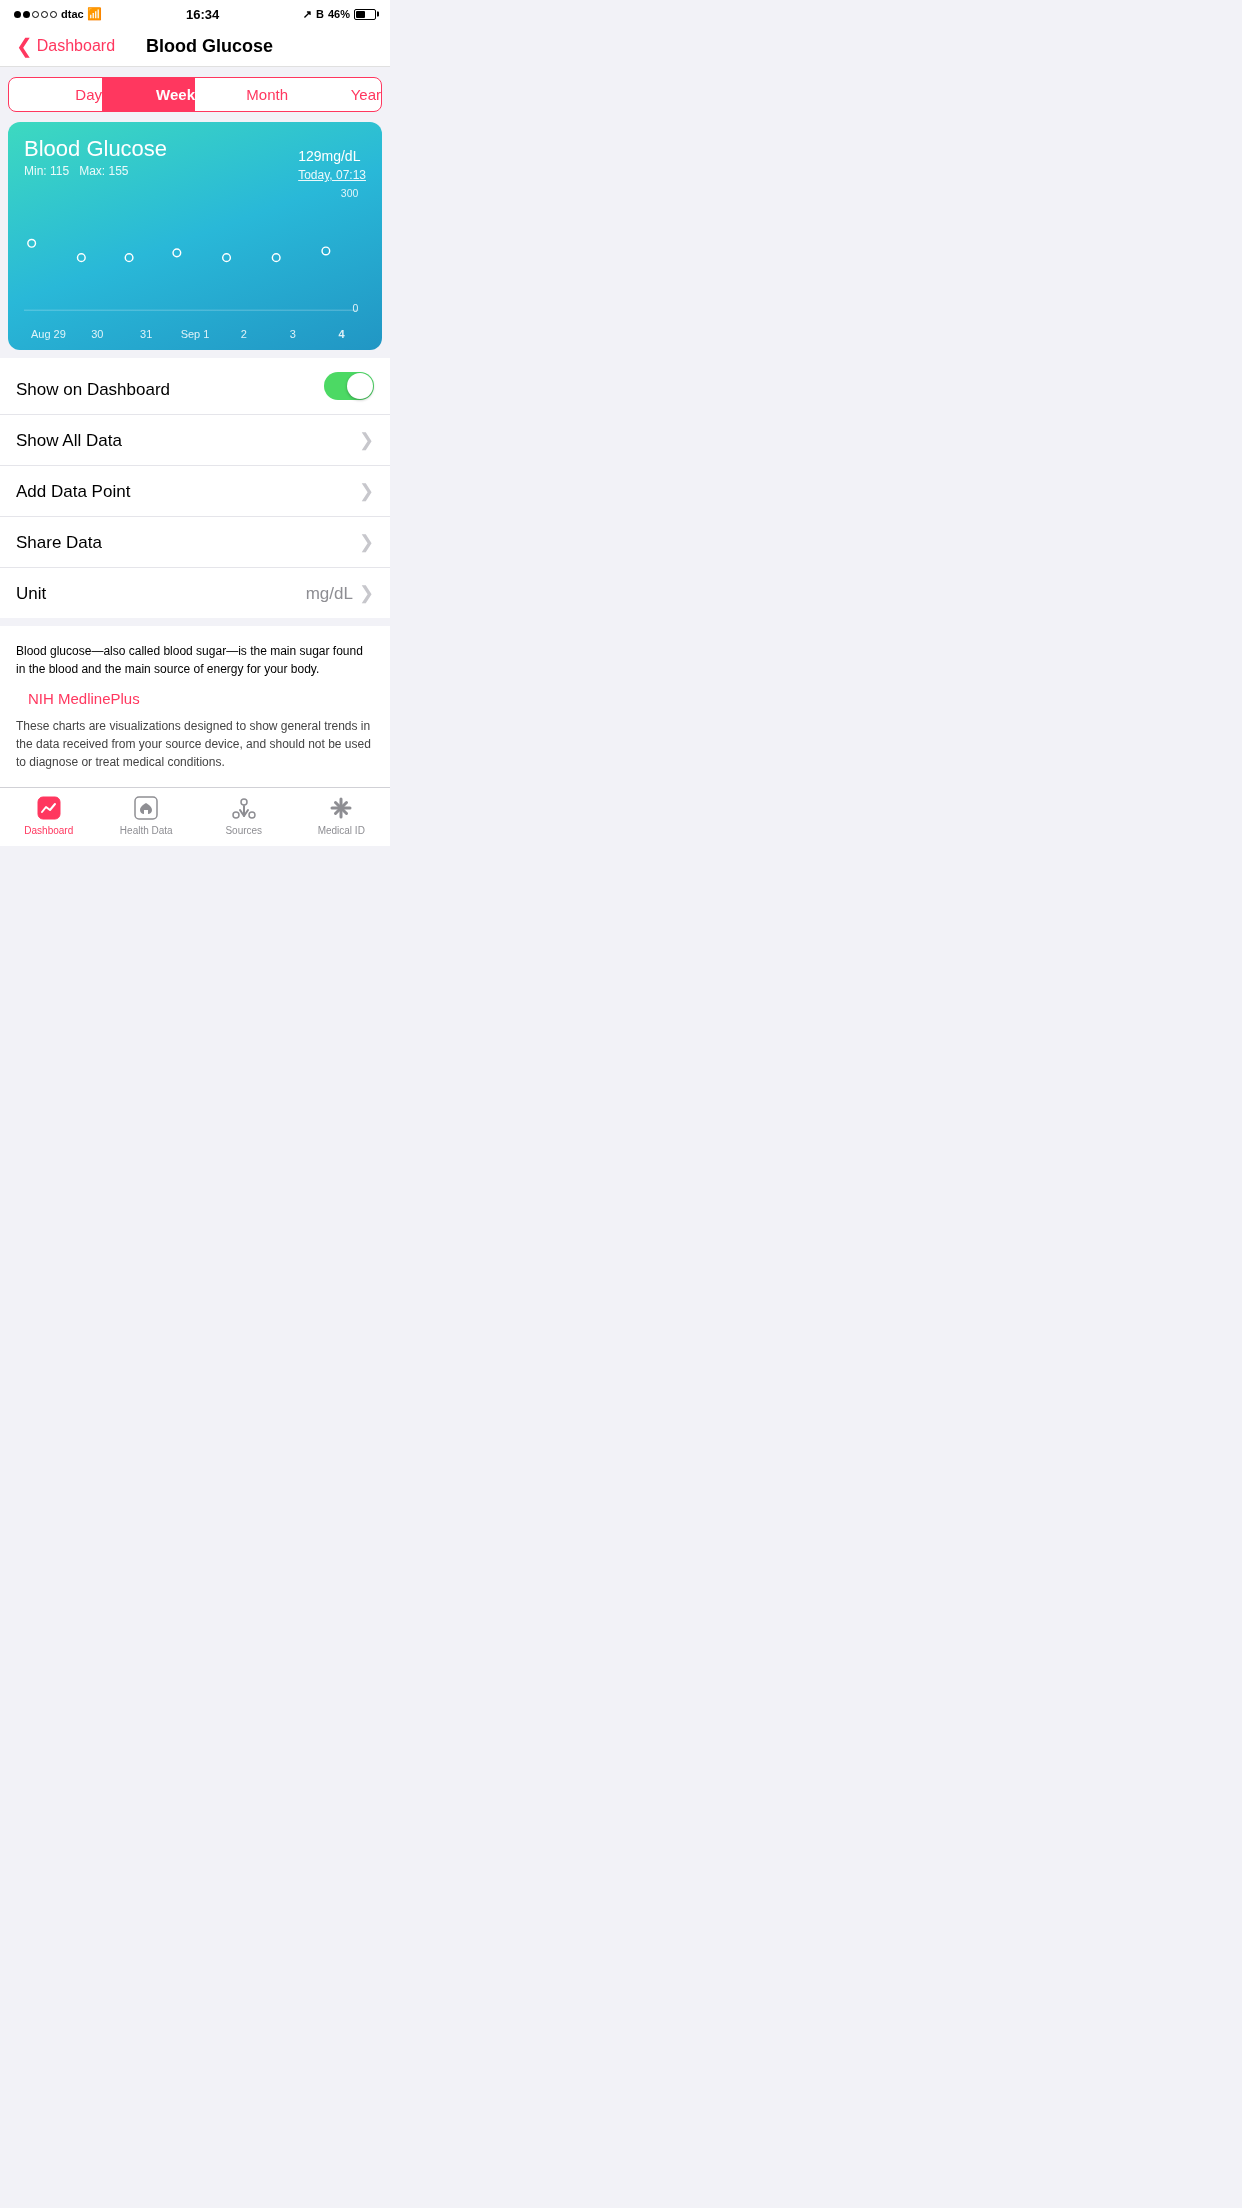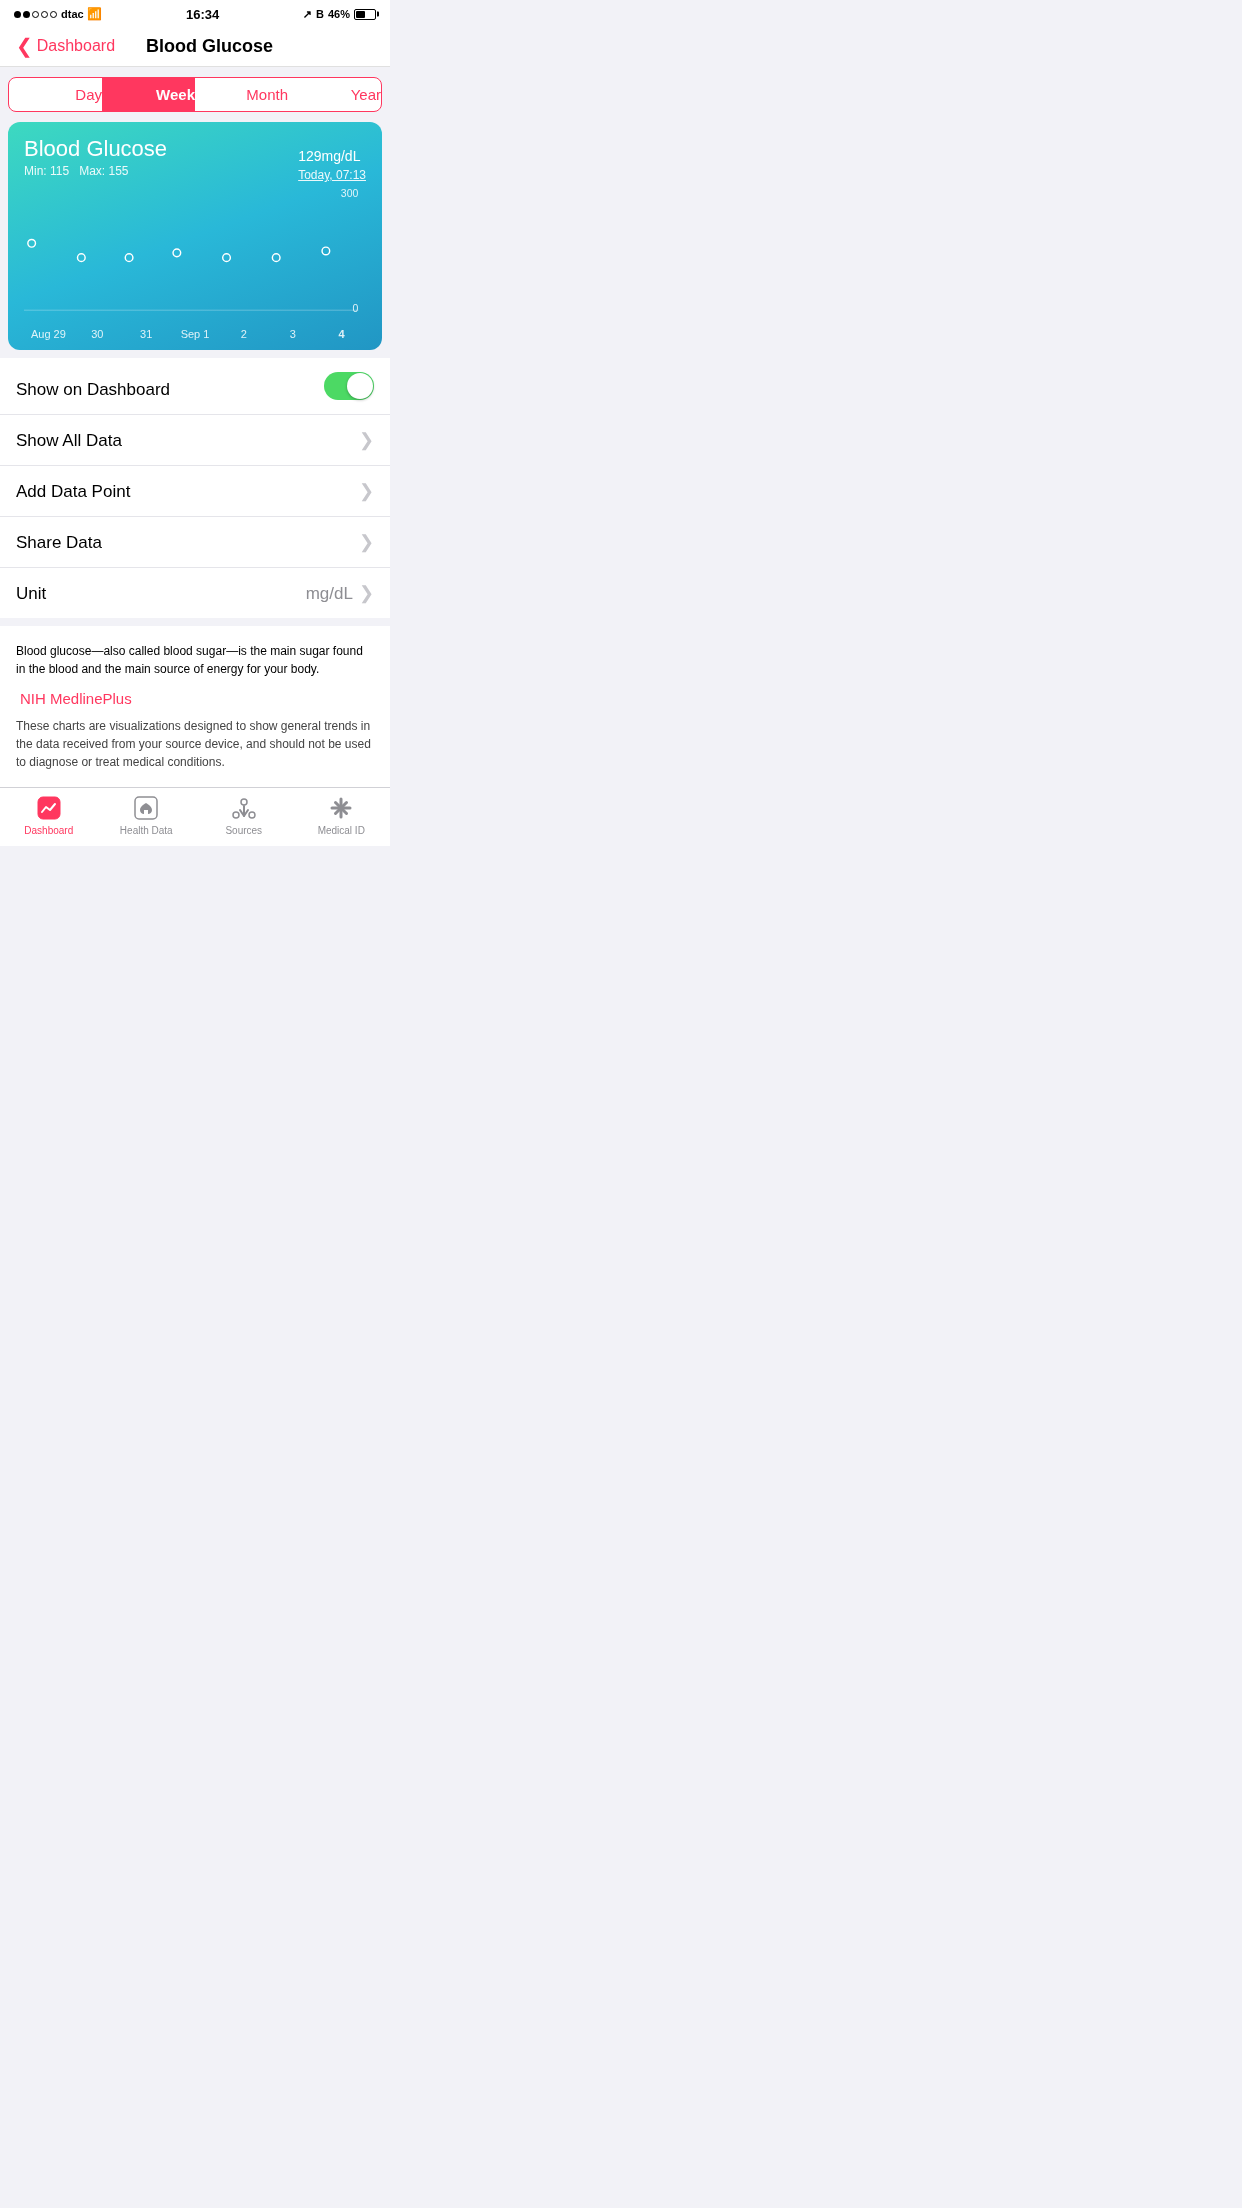--- a/index.html
+++ b/index.html
@@ -154,21 +154,21 @@
     }
     .description-text {
       font-size: 12px;
       line-height: 1.5;
       color: #000;
       font-weight: 400;
     }
     .description-link {
       color: #ff375f;
       font-size: 15px;
-      margin: 12px 4px 10px;
+      margin: 12px 12px 10px;
       display: block;
     }
     .description-disclaimer {
       font-size: 12px;
       color: #444;
       line-height: 1.5;
     }
 
     
     .bottom-tab-bar {

